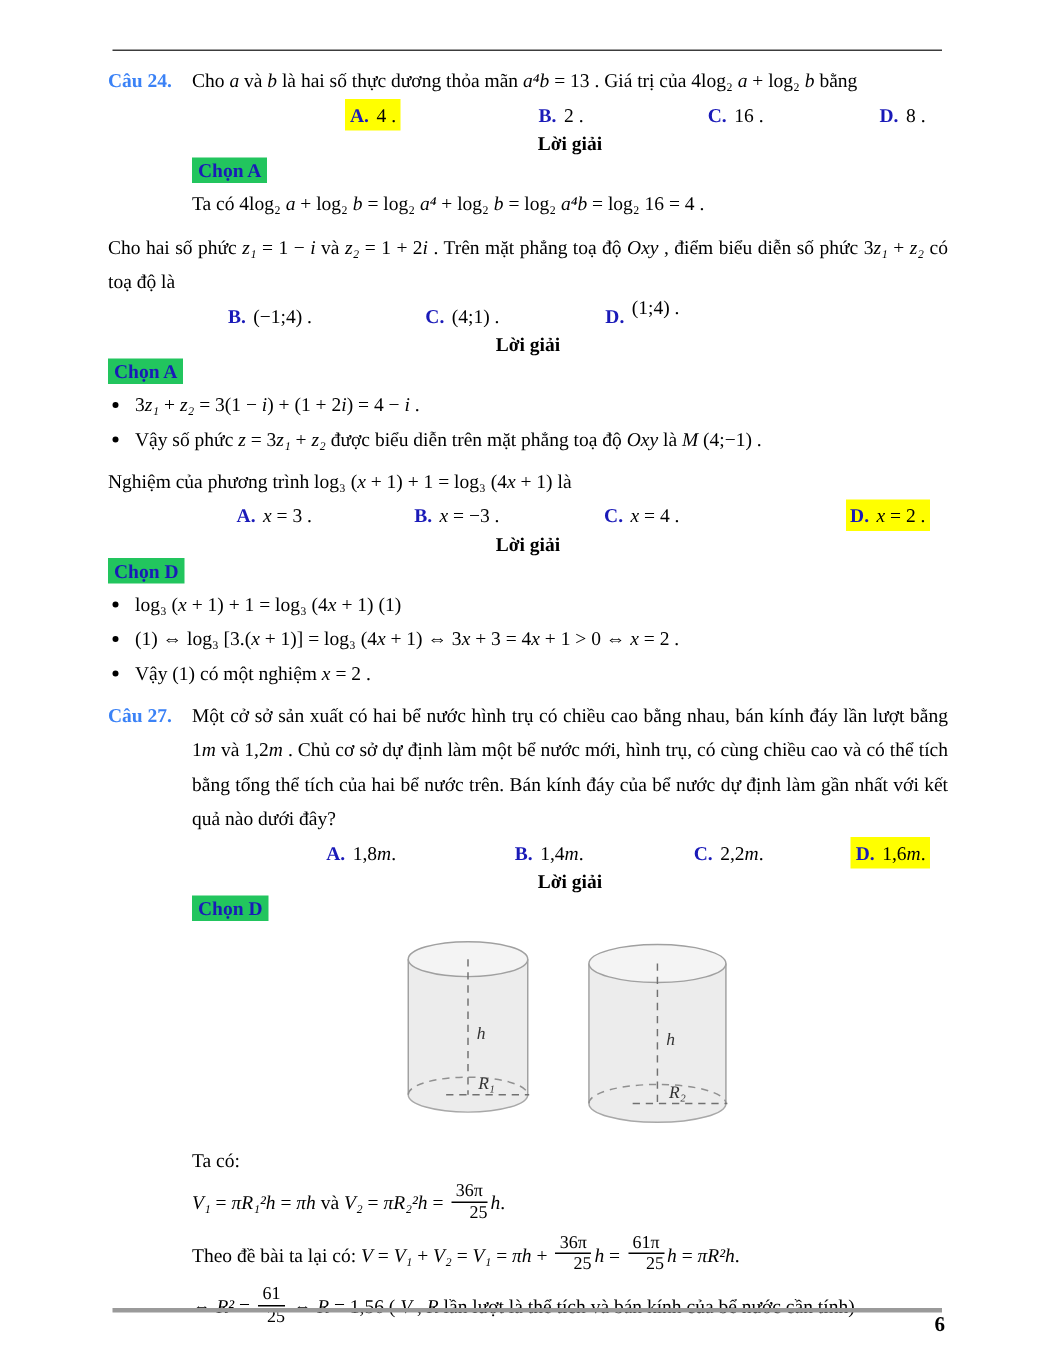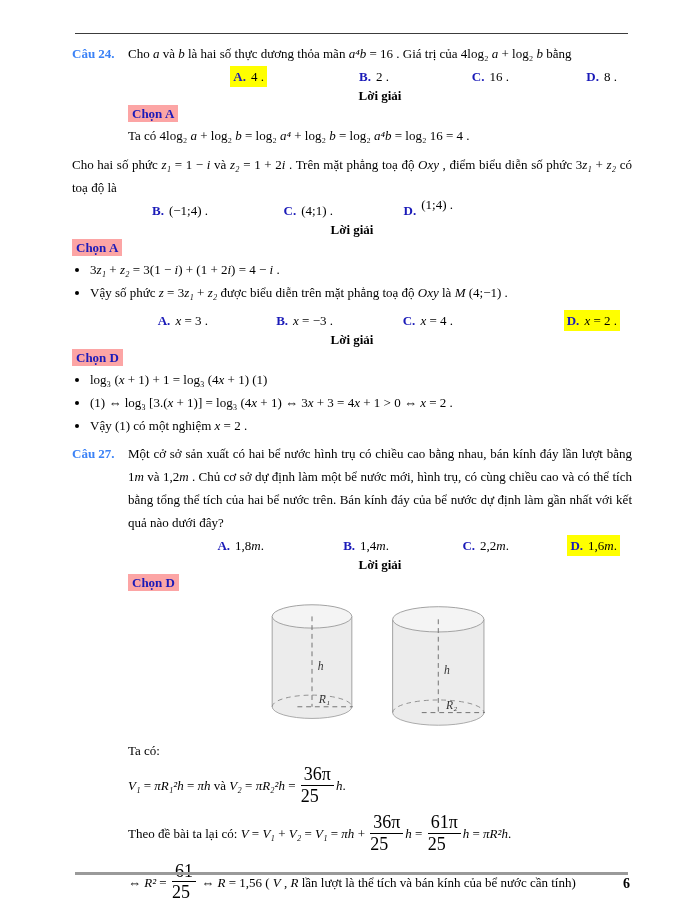--- a/index.html
+++ b/index.html
@@ -20,47 +20,47 @@
   .stem{margin:0;line-height:23px;text-align:justify;}
   .math{font-style:italic;}
   .boldtxt{font-weight:400;}
   .options{display:grid;grid-template-columns:127px 125px 120px auto;margin:1px 12px 0;line-height:21px;text-align:right;}
   .optin{display:inline-block;padding:0 3px;}
   .hl{background:#ffff00;}
   .letter{color:#1a1ab8;font-weight:700;margin-right:5px;}
   .raised{position:relative;top:-6px;}
   .loigiai{text-align:center;font-weight:700;line-height:15px;margin:1px 0;}
   .chon-row{margin:2px 0 2px;line-height:17px;}
-  .chon{display:inline-block;background:#fca5a5;color:#1a1ab8;font-weight:700;padding:0 4px;}
+  .chon{display:inline-block;background:#22c55e;color:#1a1ab8;font-weight:700;padding:0 4px;}
   .sol{margin:1px 0;line-height:23px;}
   .bullets{margin:0;padding-left:18px;}
   .bullets li{line-height:23px;}
   .eq{margin:4px 0;line-height:1.25;}
   .eq2{margin:6px 0;}
-  .frac{display:inline-block;vertical-align:middle;text-align:left;font-size:18px;line-height:1.15;margin:0 2px;position:relative;top:-2px;}
+  .frac{display:inline-block;vertical-align:middle;text-align:right;font-size:12px;line-height:1.15;margin:0 2px;position:relative;top:-2px;}
   .frac .num{display:block;border-bottom:1px solid #000;padding:0 3px;}
   .frac .den{display:block;}
   .figwrap{width:250px;margin:6px auto 2px;}
   .figlabel{font-family:"Liberation Serif",serif;font-style:italic;font-size:12px;fill:#333;}
   .footer-rule{position:absolute;top:872px;left:75px;width:553px;border-top:3px solid #9a9a9a;}
   .pagenum{position:absolute;top:876px;right:70px;font-weight:700;font-size:14px;}
 </style>
 </head>
 <body>
 
 <div class="page">
   <div class="top-rule"></div>
 
   <div class="content">
 
     <section class="q">
       <div class="qrow">
         <span class="qlabel">Câu 24.</span>
         <div class="qbody">
-          <p class="stem"><span>Cho </span><span class="math">a</span><span> và </span><span class="math">b</span><span> là hai số thực dương thỏa mãn </span><span class="math">a⁴b</span><span> = 16 . Giá trị của 4log₂ </span><span class="math">a</span><span> + log₂ </span><span class="math">b</span><span> bằng</span></p>
+          <p class="stem"><span>Cho </span><span class="math">a</span><span> và </span><span class="math">b</span><span> là hai số thực dương thỏa mãn </span><span class="math">a⁴b</span><span> = 13 . Giá trị của 4log₂ </span><span class="math">a</span><span> + log₂ </span><span class="math">b</span><span> bằng</span></p>
           <div class="options">
             <span><span class="optin hl"><b class="letter">A.</b><span><span>4 .</span></span></span></span>
             <span><span class="optin"><b class="letter">B.</b><span><span>2 .</span></span></span></span>
             <span><span class="optin"><b class="letter">C.</b><span><span>16 .</span></span></span></span>
             <span><span class="optin"><b class="letter">D.</b><span><span>8 .</span></span></span></span>
           </div>
           <div class="loigiai">Lời giải</div>
           <div class="chon-row"><span class="chon">Chọn A</span></div>
           <p class="sol"><span>Ta có 4log₂ </span><span class="math">a</span><span> + log₂ </span><span class="math">b</span><span> = log₂ </span><span class="math">a⁴</span><span> + log₂ </span><span class="math">b</span><span> = log₂ </span><span class="math">a⁴b</span><span> = log₂ 16 = 4 .</span></p>
         </div>
@@ -82,20 +82,21 @@
             <li><span>3</span><span class="math">z₁</span><span> + </span><span class="math">z₂</span><span> = 3(1 − </span><span class="math">i</span><span>) + (1 + 2</span><span class="math">i</span><span>) = 4 − </span><span class="math">i</span><span> .</span></li>
             <li><span>Vậy số phức </span><span class="math">z</span><span> = 3</span><span class="math">z₁</span><span> + </span><span class="math">z₂</span><span> được biểu diễn trên mặt phẳng toạ độ </span><span class="math">Oxy</span><span> là </span><span class="math">M</span><span> (4;−1) .</span></li>
           </ul>
         </div>
       </div>
     </section>
 
     <section class="q">
       <div class="qrow">
         <div class="qbody">
+          <p class="stem"><span>Nghiệm của phương trình log₃ (</span><span class="math">x</span><span> + 1) + 1 = log₃ (4</span><span class="math">x</span><span> + 1) là</span></p>
           <div class="options">
             <span><span class="optin"><b class="letter">A.</b><span><span class="math">x</span><span> = 3 .</span></span></span></span>
             <span><span class="optin"><b class="letter">B.</b><span><span class="math">x</span><span> = −3 .</span></span></span></span>
             <span><span class="optin"><b class="letter">C.</b><span><span class="math">x</span><span> = 4 .</span></span></span></span>
             <span><span class="optin hl"><b class="letter">D.</b><span><span class="math">x</span><span> = 2 .</span></span></span></span>
           </div>
           <div class="loigiai">Lời giải</div>
           <div class="chon-row"><span class="chon">Chọn D</span></div>
           <ul class="bullets">
             <li><span>log₃ (</span><span class="math">x</span><span> + 1) + 1 = log₃ (4</span><span class="math">x</span><span> + 1)  (1)</span></li>

